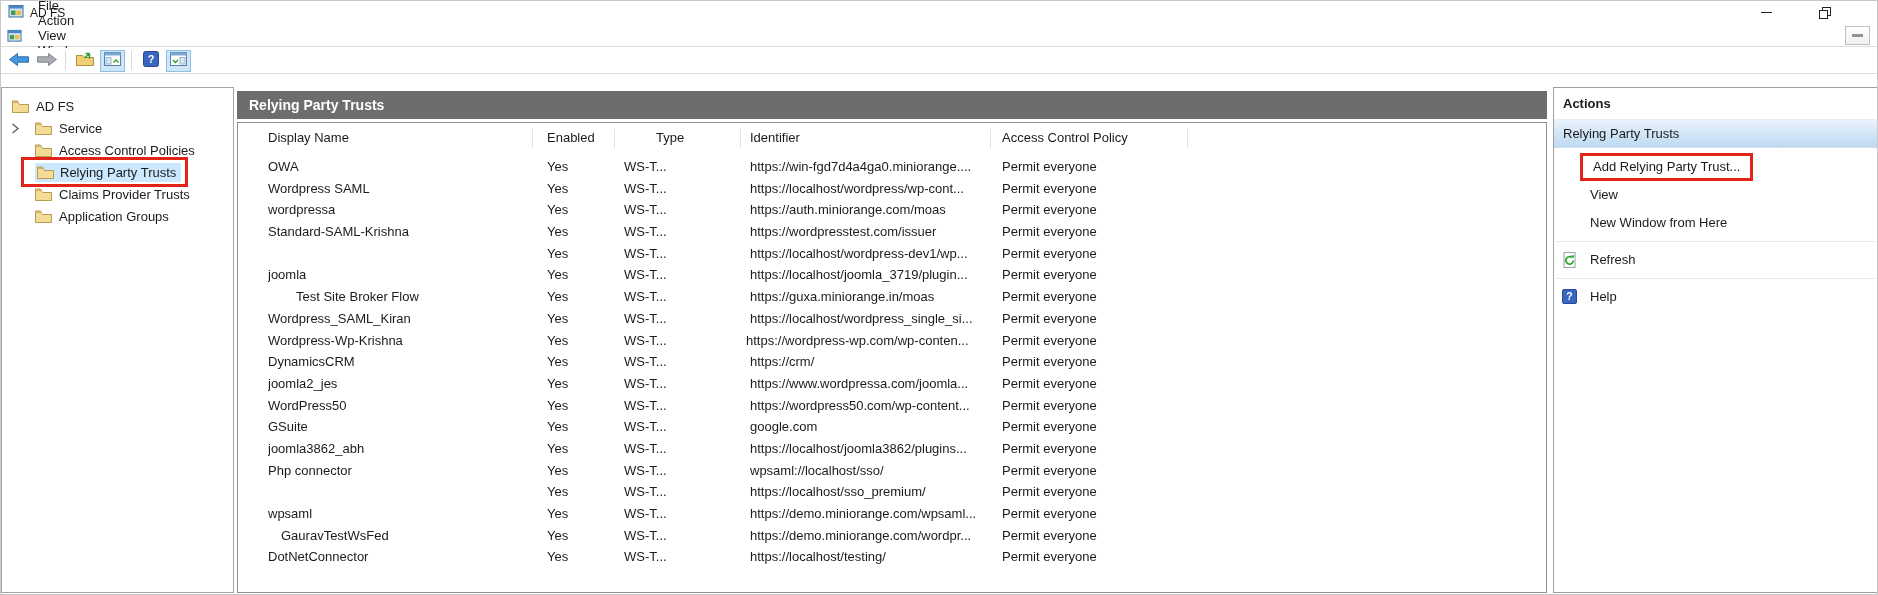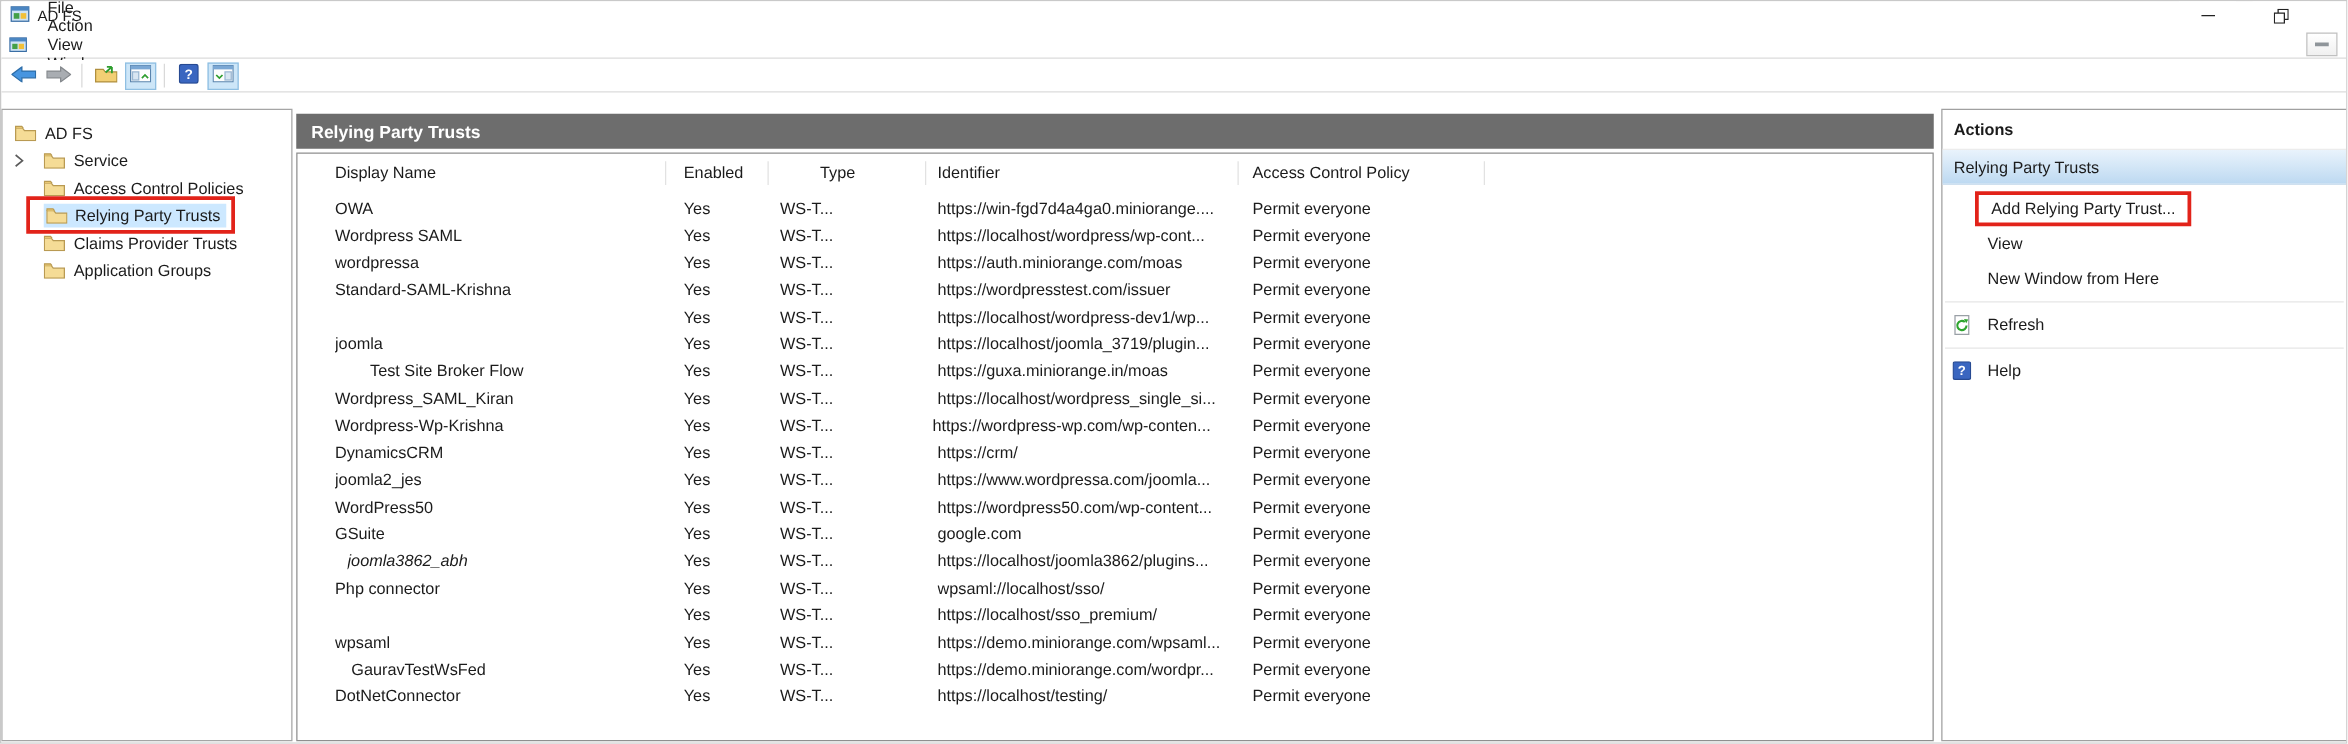--- a/index.html
+++ b/index.html
@@ -346,21 +346,21 @@
           <span class="lv-cell" style="left: 764px; width: 184px;">Permit everyone</span>
         </div>
         <div class="lv-row">
           <span class="lv-cell" style="left: 30px; width: 264px;">GSuite</span>
           <span class="lv-cell" style="left: 309px; width: 64px;">Yes</span>
           <span class="lv-cell" style="left: 386px; width: 112px;">WS-T...</span>
           <span class="lv-cell" style="left: 512px; width: 236px;">google.com</span>
           <span class="lv-cell" style="left: 764px; width: 184px;">Permit everyone</span>
         </div>
         <div class="lv-row">
-          <span class="lv-cell" style="left: 40px; width: 264px; font-style: italic;">joomla3862_abh</span>
+          <span class="lv-cell" style="left: 30px; width: 264px;">joomla3862_abh</span>
           <span class="lv-cell" style="left: 309px; width: 64px;">Yes</span>
           <span class="lv-cell" style="left: 386px; width: 112px;">WS-T...</span>
           <span class="lv-cell" style="left: 512px; width: 236px;">https://localhost/joomla3862/plugins...</span>
           <span class="lv-cell" style="left: 764px; width: 184px;">Permit everyone</span>
         </div>
         <div class="lv-row">
           <span class="lv-cell" style="left: 30px; width: 264px;">Php connector</span>
           <span class="lv-cell" style="left: 309px; width: 64px;">Yes</span>
           <span class="lv-cell" style="left: 386px; width: 112px;">WS-T...</span>
           <span class="lv-cell" style="left: 512px; width: 236px;">wpsaml://localhost/sso/</span>

